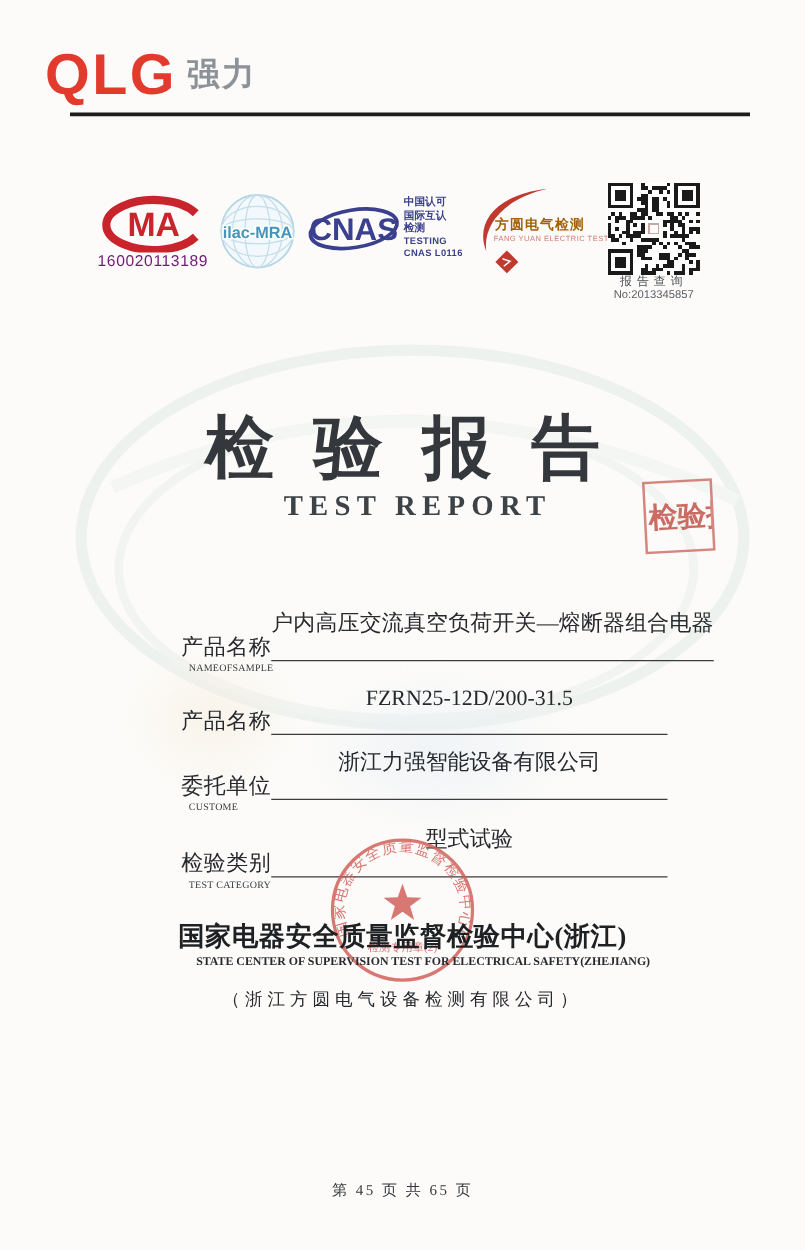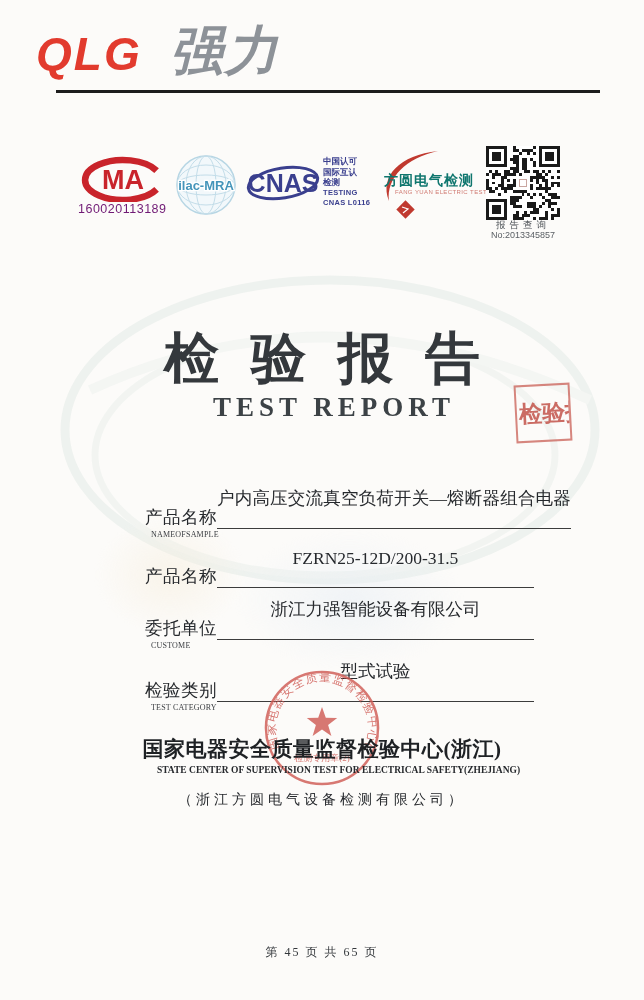--- a/index.html
+++ b/index.html
@@ -7,42 +7,42 @@
   .page{position:relative;width:644px;height:1000px;margin:0 auto;background:#fcfbf9;overflow:hidden;color:#2e3136;}
 
   
   .wm{position:absolute;pointer-events:none;}
   .wm-arcs{left:30px;top:240px;opacity:.55;}
   .blob{position:absolute;border-radius:50%;filter:blur(2px);}
   .blob-warm{left:95px;top:515px;width:150px;height:120px;background:radial-gradient(closest-side,#f6eedd,rgba(246,238,221,0));opacity:.55;}
   .blob-cool{left:235px;top:530px;width:230px;height:140px;background:radial-gradient(closest-side,#e9eff5,rgba(233,239,245,0));opacity:.6;}
 
   
-  .brand{position:absolute;left:36px;top:24px;display:flex;align-items:flex-end;font-family:"Liberation Sans",sans-serif;font-style:italic;font-weight:900;line-height:1;}
+  .brand{position:absolute;left:36px;top:36px;display:flex;align-items:center;font-family:"Liberation Sans",sans-serif;font-weight:900;line-height:1;}
   .brand-latin{font-size:46px;color:#e23b2e;letter-spacing:2px;}
-  .brand-cn{font-size:53px;color:#8d9298;margin-left:28px;letter-spacing:2px;}
+  .brand-cn{font-size:26px;color:#8d9298;margin-left:8px;letter-spacing:2px;}
   .rule{position:absolute;left:56px;top:90px;width:544px;height:3px;background:#1d1d1d;}
 
   
   .cma{position:absolute;left:78px;top:156px;}
   .cma-num{position:absolute;left:78px;top:202px;width:92px;font-family:"Liberation Sans",sans-serif;font-weight:normal;font-size:12.5px;color:#701a75;letter-spacing:.5px;}
   .ilac{position:absolute;left:174px;top:153px;}
   .cnas{position:absolute;left:245px;top:158px;}
   .cnas-side{position:absolute;left:323px;top:156px;color:#3a3f8e;font-weight:bold;line-height:10.5px;font-size:8.5px;}
   .cnas-side .en{font-family:"Liberation Sans",sans-serif;font-size:7.5px;letter-spacing:.3px;}
   .fy-swoosh{position:absolute;left:368px;top:148px;}
-  .fy-name{position:absolute;left:384px;top:172px;font-size:14px;font-weight:bold;color:#0f766e;letter-spacing:1px;}
+  .fy-name{position:absolute;left:396px;top:172px;font-size:11px;font-weight:bold;color:#a16207;letter-spacing:1px;}
   .fy-sub{position:absolute;left:395px;top:189px;font-size:6px;color:#d07a72;letter-spacing:.4px;font-family:"Liberation Sans",sans-serif;}
   .qr{position:absolute;left:486px;top:146px;background:#fff;}
   .qr-caption{position:absolute;left:482px;top:219px;width:82px;text-align:center;font-size:9.5px;color:#4a4f54;letter-spacing:4px;}
   .qr-number{position:absolute;left:482px;top:230px;width:82px;text-align:center;font-size:9px;color:#5a5f64;font-family:"Liberation Sans",sans-serif;}
 
   
   .title-zh{position:absolute;left:0;right:0;top:322px;text-align:center;font-size:55px;font-weight:bold;color:#34383c;letter-spacing:32px;text-indent:32px;}
-  .title-en{position:absolute;left:0;right:0;top:392px;text-align:center;font-size:27px;font-weight:bold;color:#3c4246;letter-spacing:5px;margin-left:24px;}
+  .title-en{position:absolute;left:0;right:0;top:392px;text-align:center;font-size:23px;font-weight:bold;color:#3c4246;letter-spacing:5px;margin-left:24px;}
 
   
   .side-stamp{position:absolute;left:515px;top:384px;width:50px;height:54px;border:2.5px solid rgba(198,84,74,.7);transform:rotate(-3deg);overflow:hidden;display:flex;align-items:center;color:rgba(190,72,62,.8);font-size:23px;font-weight:bold;line-height:25px;white-space:nowrap;padding-left:2px;}
 
   
   .form{position:absolute;left:145px;top:486px;width:389px;}
   .field{margin-bottom:9px;}
   .field .line{display:flex;align-items:flex-end;}
   .field .lab{font-size:17.5px;color:#26292d;white-space:nowrap;letter-spacing:.5px;}
   .field .val{flex:1;border-bottom:1.4px solid #3c3c3c;font-size:17.5px;color:#26292d;text-align:center;padding-bottom:18px;white-space:nowrap;}

